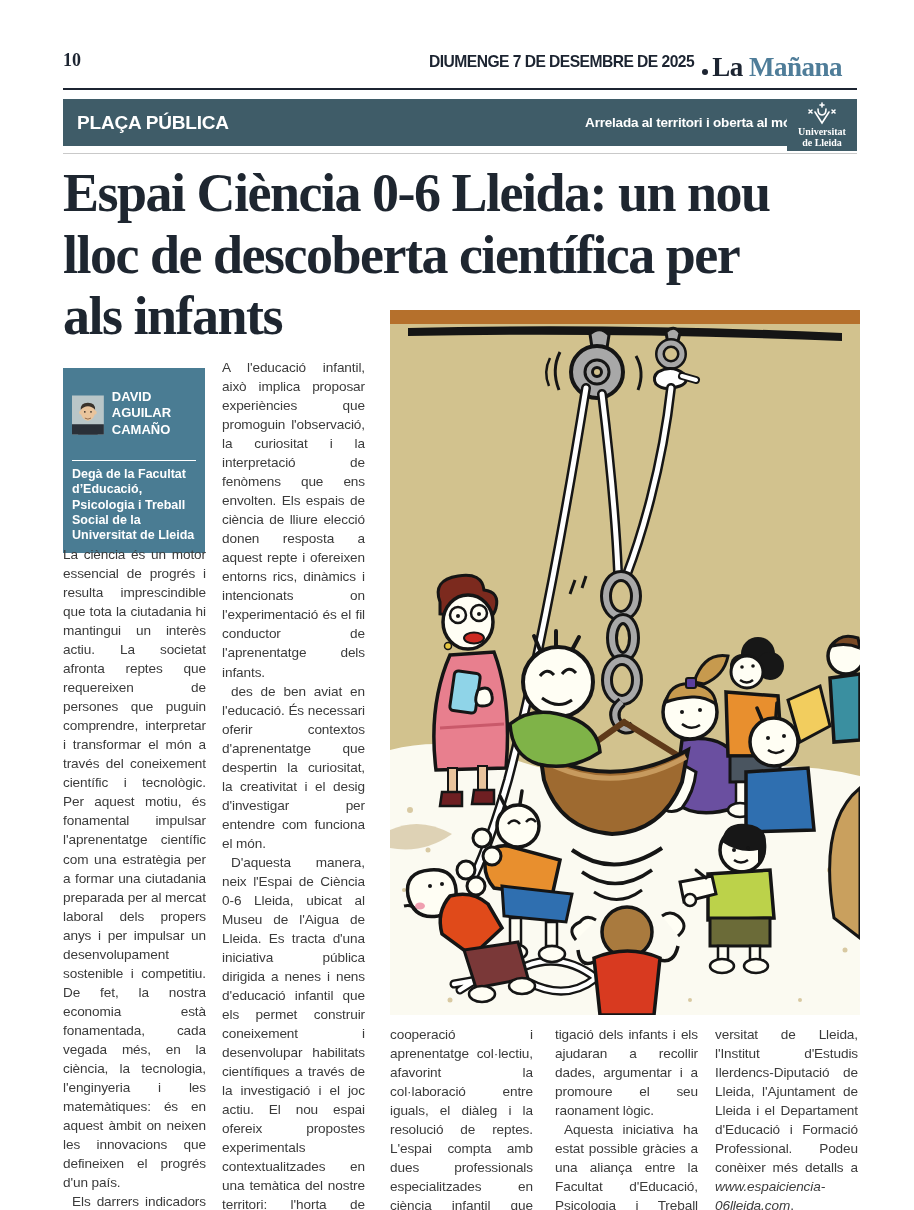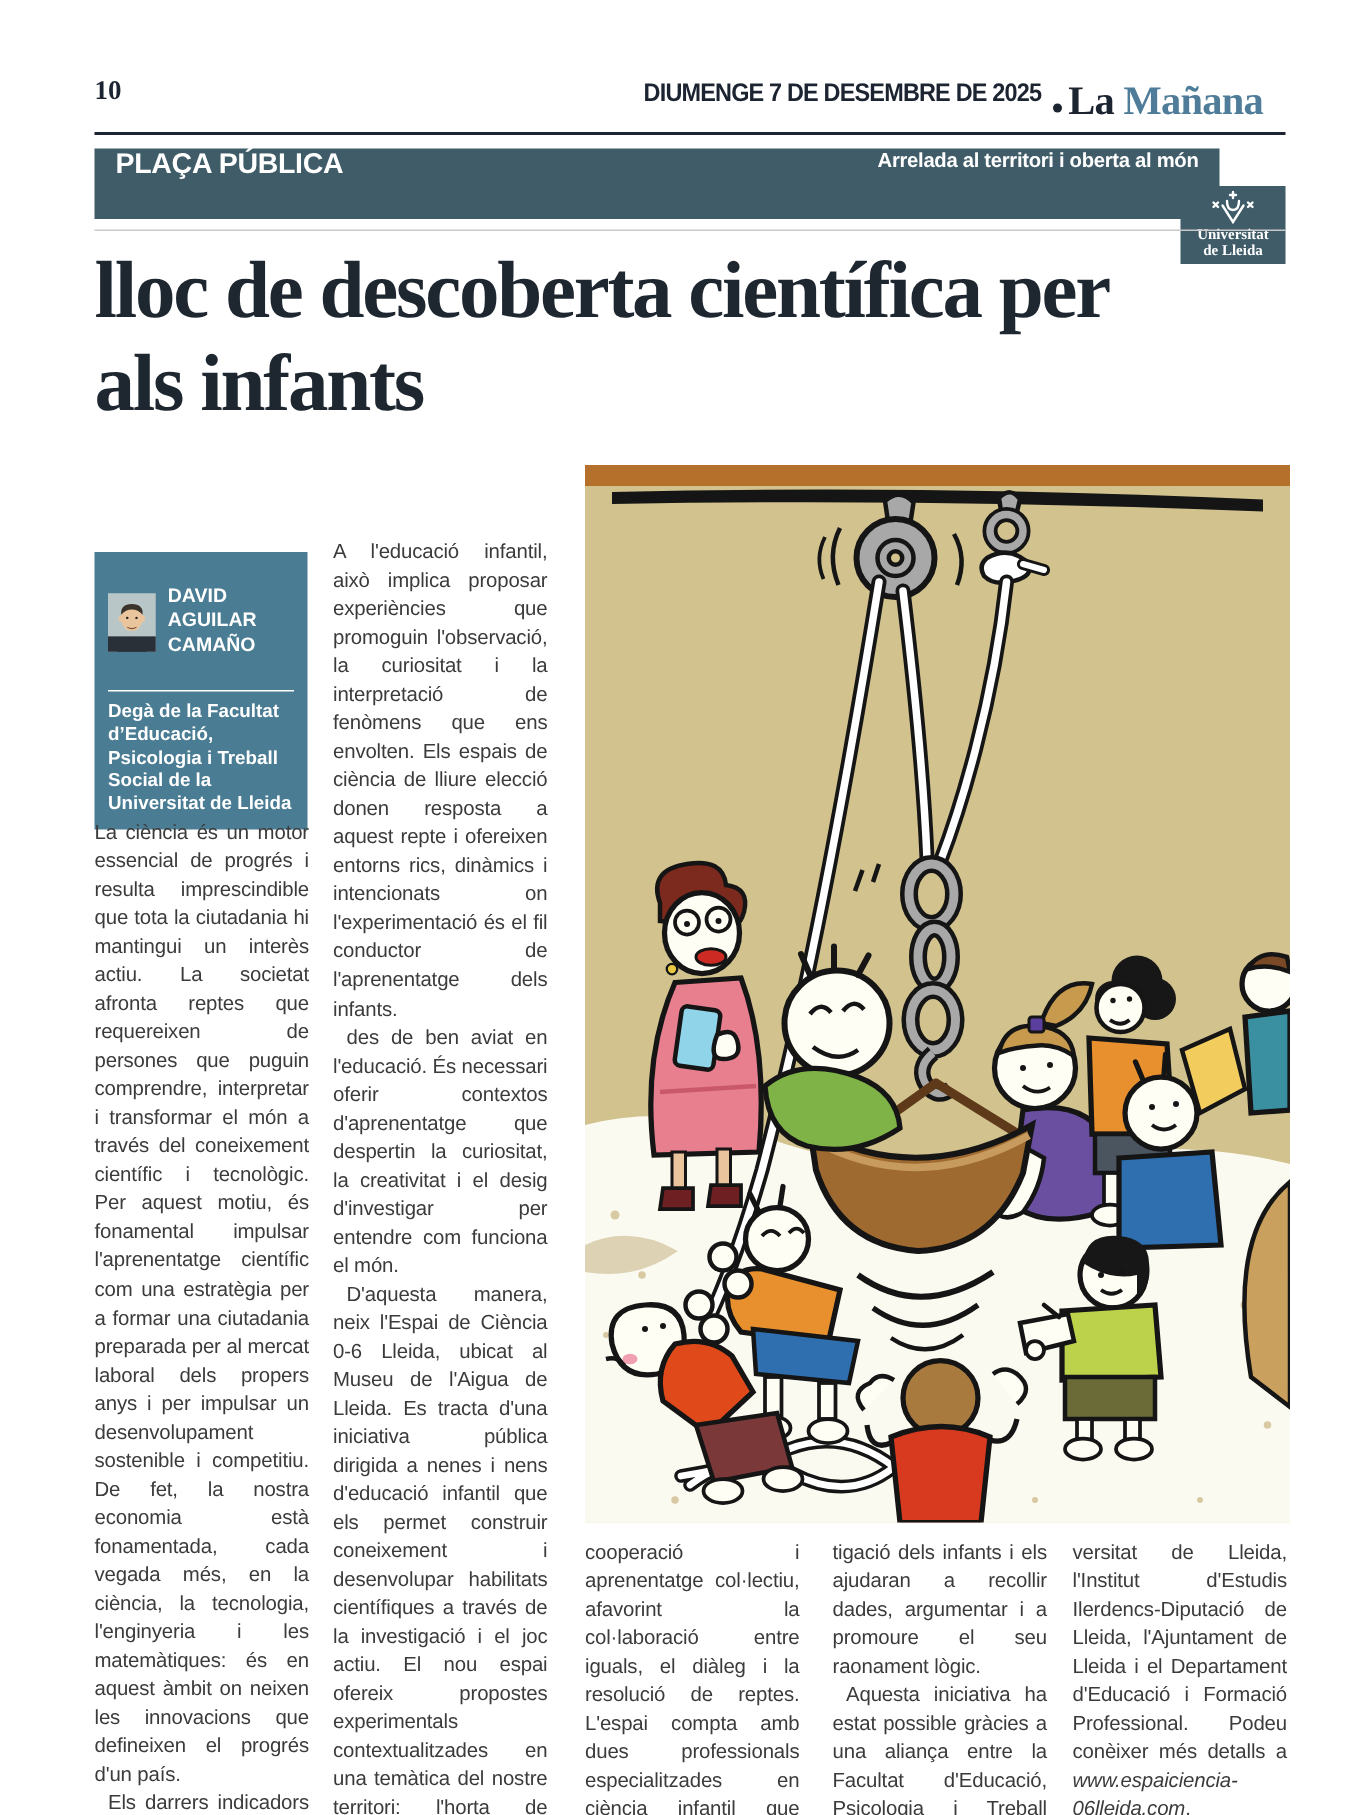--- a/index.html
+++ b/index.html
@@ -11,25 +11,25 @@
   #header-right{right:72px;top:52px;display:flex;align-items:flex-start;}
   #header-date{font-size:17px;font-weight:bold;color:#1c2431;letter-spacing:-0.6px;
     transform:scaleX(.92);transform-origin:right;}
   .masthead-dot{width:6px;height:6px;border-radius:50%;background:#1c2431;align-self:center;
     margin:8px 4px 0 8px;}
   #masthead{font-family:"Liberation Serif",serif;font-weight:bold;font-size:27px;letter-spacing:-0.5px;}
   #masthead .la{color:#1c2431;} #masthead .manana{color:#4f7d99;}
   #header-rule{left:63px;right:57px;top:88px;height:2px;background:#1c2431;}
   
   #banner{left:63px;top:99px;width:750px;height:47px;background:#3f5c68;display:flex;
-    align-items:flex-start;justify-content:space-between;padding:0 14px;box-sizing:border-box;gap:37px;}
+    align-items:center;justify-content:space-between;padding:0 14px;box-sizing:border-box;gap:37px;}
   #banner .sec{color:#fff;font-weight:bold;font-size:19px;letter-spacing:-0.2px;}
   #banner .tag{color:#fff;font-weight:bold;font-size:13.5px;letter-spacing:-0.2px;margin-left:16px;}
   #logo-box{left:787px;top:99px;width:70px;height:52px;background:#3f5c68;color:#fff;
-    display:flex;flex-direction:column;align-items:center;justify-content:center;margin-top:25px;}
+    display:flex;flex-direction:column;align-items:center;justify-content:center;}
   #logo-box .logo-text{font-family:"Liberation Serif",serif;font-weight:bold;font-size:10px;
     line-height:1.1;text-align:center;}
   #banner-rule{left:63px;right:57px;top:153px;height:1px;background:#c9c9c9;}
   
   #headline{left:63px;top:163px;width:800px;font-family:"Liberation Serif",serif;font-weight:bold;
     color:#1e2630;font-size:54px;line-height:1.14;letter-spacing:-1.5px;}
   
   #author-box{left:63px;top:368px;width:142px;background:#4a7c93;box-sizing:border-box;
     padding:9px 9px 10px 9px;color:#fff;}
   #author-top{display:flex;gap:8px;justify-content:center;}
@@ -78,20 +78,21 @@
       <path d="M4 8 l3 3 M7 8 l-3 3"></path>
       <path d="M27 8 l3 3 M30 8 l-3 3"></path>
     </g>
   </svg>
   <div class="logo-text">Universitat</div>
   <div class="logo-text">de Lleida</div>
 </div>
 <div class="abs" id="banner-rule"></div>
 
 <div class="abs" id="headline">
+    <div>Espai Ciència 0-6 Lleida: un nou</div>
     <div>lloc de descoberta científica per</div>
     <div>als infants</div>
   </div>
 
 <div class="abs" id="author-box">
   <div id="author-top">
     <svg width="62" height="76" viewBox="0 0 62 76">
       <rect width="62" height="76" fill="#b9c6c8"></rect>
       <rect x="0" y="56" width="62" height="20" fill="#2a3038"></rect>
       <path d="M12 76 q2 -16 19 -16 q17 0 19 16 Z" fill="#2a3038"></path>

